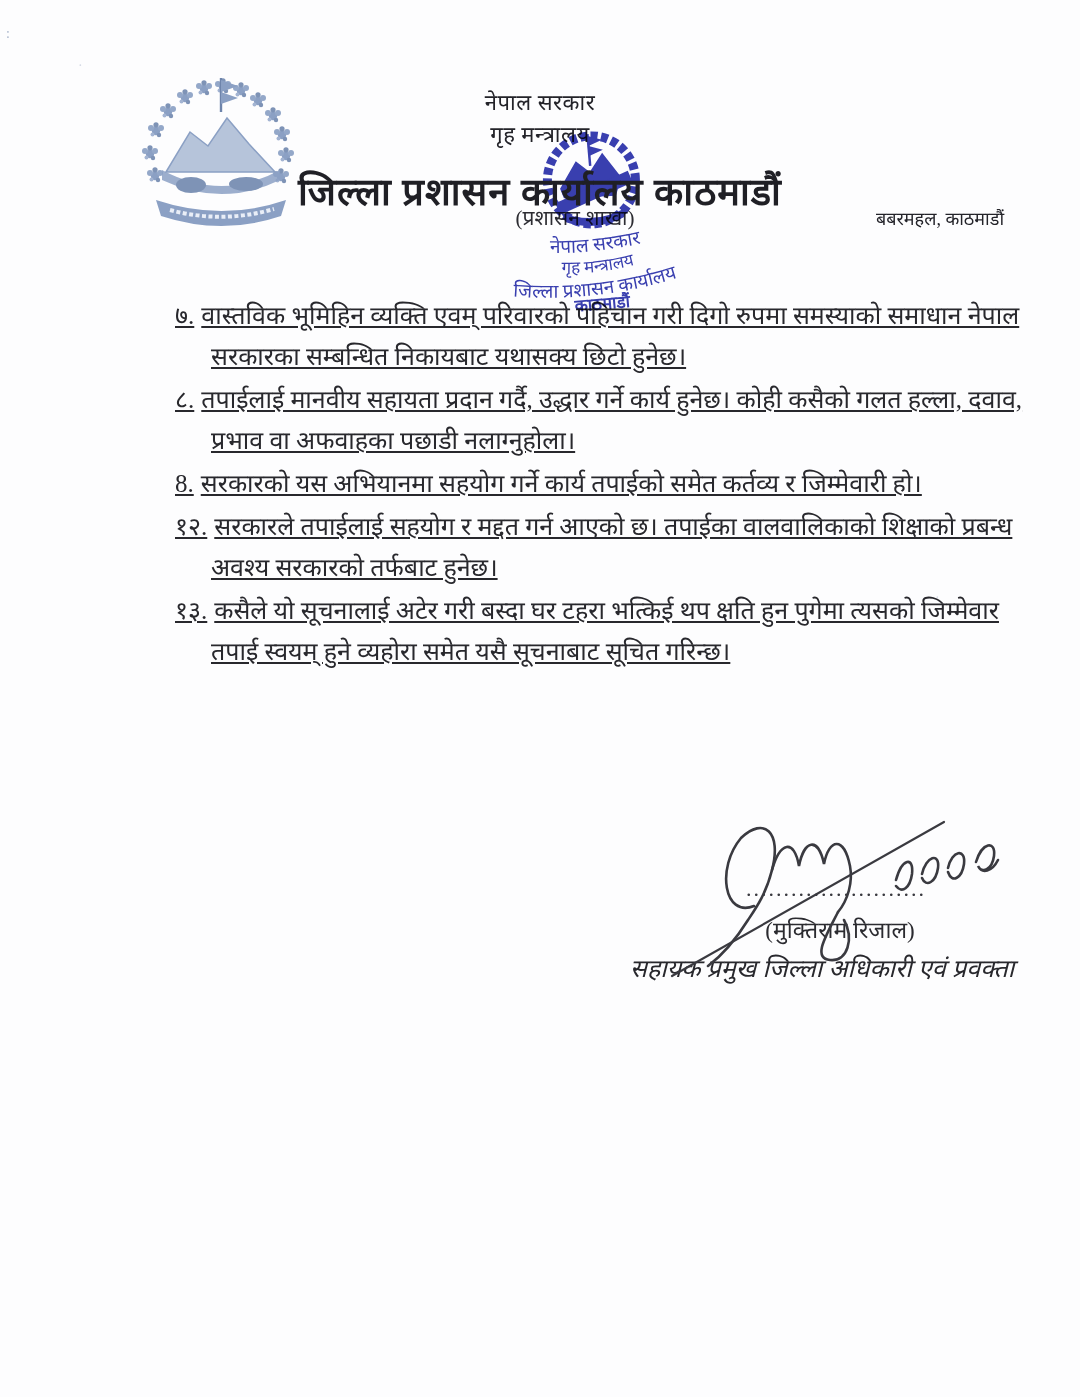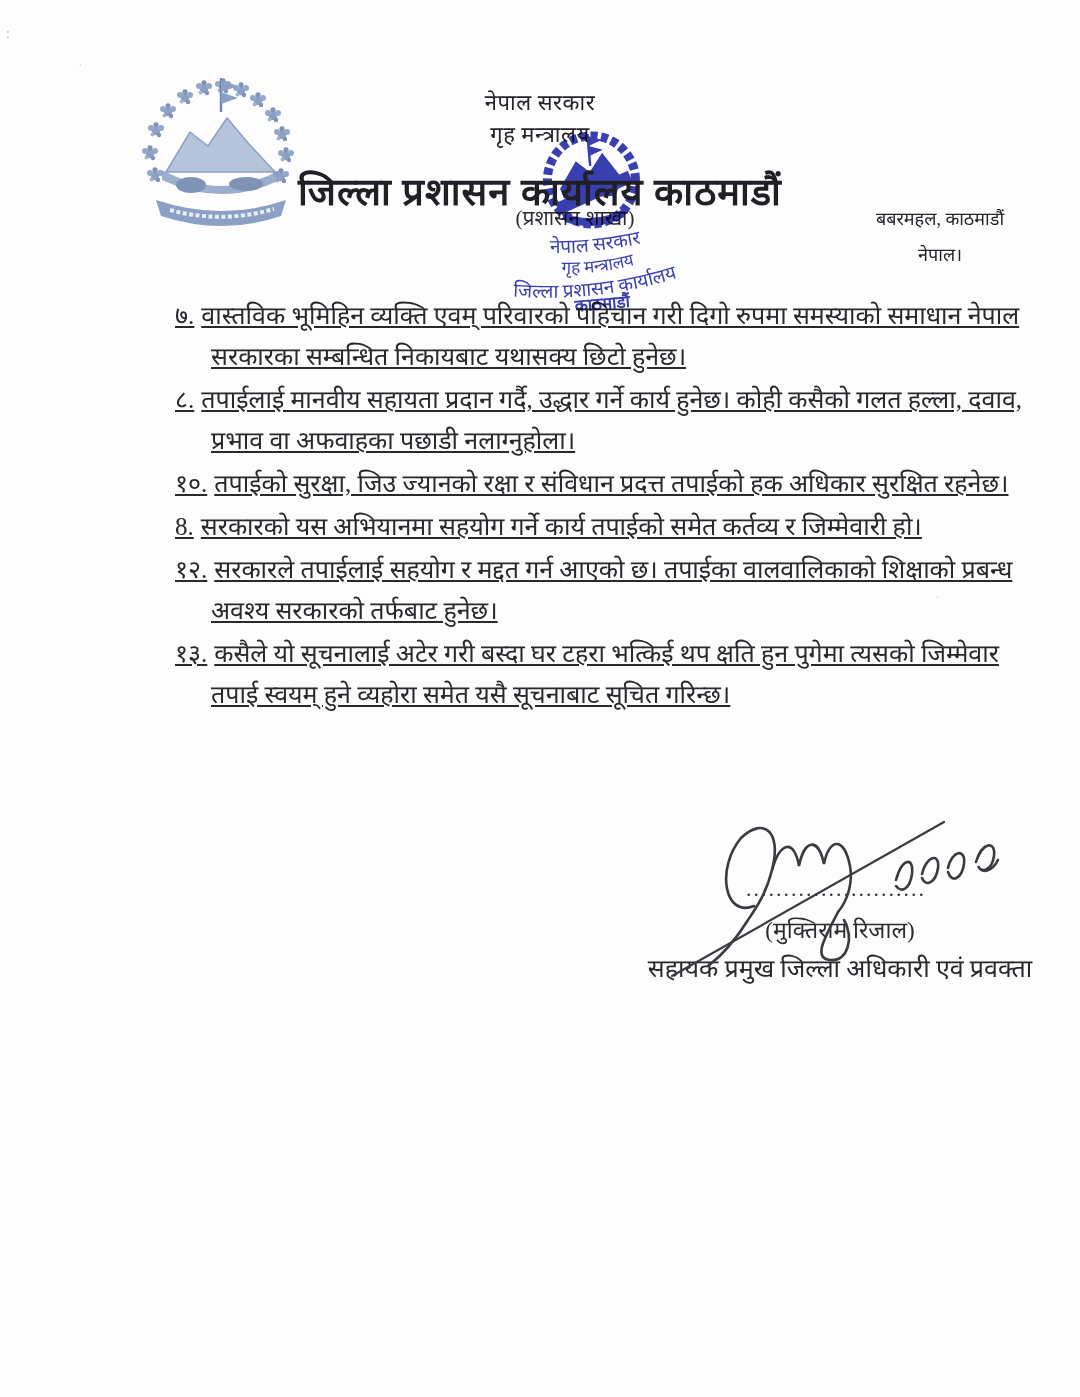--- a/index.html
+++ b/index.html
@@ -18,21 +18,21 @@
   
   .stamp{left:462px;top:128px;width:260px;height:186px;z-index:5;
          transform:rotate(-5deg);mix-blend-mode:multiply;opacity:.95;}
   
   .list{left:175px;top:294px;width:852px;font-size:25px;line-height:41px;color:#28282d;}
   .item{padding-left:36px;text-indent:-36px;margin:1px 0 2px 0;text-decoration:underline;}
   .item .num{margin-right:7px;}
   
   .dots{left:746px;top:876px;width:180px;font-size:22px;letter-spacing:2px;color:#3a3a40;z-index:1;}
   .sig-name{left:700px;top:913px;width:280px;text-align:center;font-size:23px;color:#2b2b30;z-index:1;}
-  .sig-title{left:630px;top:950px;width:420px;text-align:center;font-size:25px;color:#28282d;z-index:1;}
+  .sig-title{left:630px;top:950px;width:420px;text-align:left;font-size:25px;color:#28282d;z-index:1;font-style:italic;}
   .sig-svg{left:596px;top:808px;z-index:3;}
   
   .artifact{color:#aab6cc;font-size:14px;}
 </style>
 </head>
 <body>
 
 <div class="page">
 
   <span class="abs artifact" style="left:6px;top:26px;">:</span>
@@ -84,21 +84,20 @@
     </g>
   </svg>
 
   <div class="abs hdr-small" style="top:86px;">नेपाल सरकार</div>
   <div class="abs hdr-small" style="top:118px;">गृह मन्त्रालय</div>
   <div class="abs hdr-title" style="top:164px;">जिल्ला प्रशासन कार्यालय काठमाडौं</div>
   <div class="abs hdr-branch" style="top:203px;">(प्रशासन शाखा)</div>
 
   <div class="abs hdr-addr" style="top:201px;">
     <div>बबरमहल, काठमाडौं</div>
-    <div>नेपाल।</div>
   </div>
 
   <svg class="abs stamp" viewBox="0 0 260 186">
     <g fill="#2e34ac" stroke="#2e34ac">
 
       <g>
         <circle cx="133" cy="52" r="44" fill="none" stroke-width="9" stroke-dasharray="7 3.5"></circle>
         <path d="M133,6 V38" stroke-width="2.5" fill="none"></path>
         <path d="M133,8 L147,13 L133,18 L147,23 L133,28 Z" stroke="none"></path>
         <path d="M101,58 L119,32 L132,44 L146,26 L163,52 L156,70 L104,68 Z" stroke="none"></path>
@@ -122,21 +121,20 @@
           <textPath href="#arc3" startOffset="8%">जिल्ला प्रशासन कार्यालय</textPath>
         </text>
         <text x="133" y="182" font-size="17" font-weight="bold" text-anchor="middle">काठमाडौं</text>
       </g>
     </g>
   </svg>
 
   <div class="abs list">
     <p class="item"><span class="num">७.</span><span>वास्तविक भूमिहिन व्यक्ति एवम् परिवारको पहिचान गरी दिगो रुपमा समस्याको समाधान नेपाल सरकारका सम्बन्धित निकायबाट यथासक्य छिटो हुनेछ।</span></p>
     <p class="item"><span class="num">८.</span><span>तपाईलाई मानवीय सहायता प्रदान गर्दै, उद्धार गर्ने कार्य हुनेछ।  कोही कसैको गलत हल्ला, दवाव, प्रभाव वा अफवाहका पछाडी नलाग्नुहोला।</span></p>
-    <p class="item"><span class="num">१०.</span><span>तपाईको सुरक्षा, जिउ ज्यानको रक्षा र संविधान प्रदत्त तपाईको हक अधिकार सुरक्षित रहनेछ।</span></p>
     <p class="item"><span class="num">8.</span><span>सरकारको यस अभियानमा सहयोग गर्ने कार्य तपाईको समेत कर्तव्य र जिम्मेवारी हो।</span></p>
     <p class="item"><span class="num">१२.</span><span>सरकारले तपाईलाई सहयोग र मद्दत गर्न आएको छ। तपाईका वालवालिकाको शिक्षाको प्रबन्ध अवश्य सरकारको तर्फबाट हुनेछ।</span></p>
     <p class="item"><span class="num">१३.</span><span>कसैले यो सूचनालाई अटेर गरी बस्दा घर टहरा भत्किई थप क्षति हुन पुगेमा त्यसको जिम्मेवार तपाई स्वयम् हुने व्यहोरा समेत यसै सूचनाबाट सूचित गरिन्छ।</span></p>
   </div>
 
   <div class="abs dots">........................</div>
 
   <svg class="abs sig-svg" width="470" height="170" viewBox="0 0 470 170">
     <g fill="none" stroke="#3a3a40" stroke-width="2.6" stroke-linecap="round">
 

